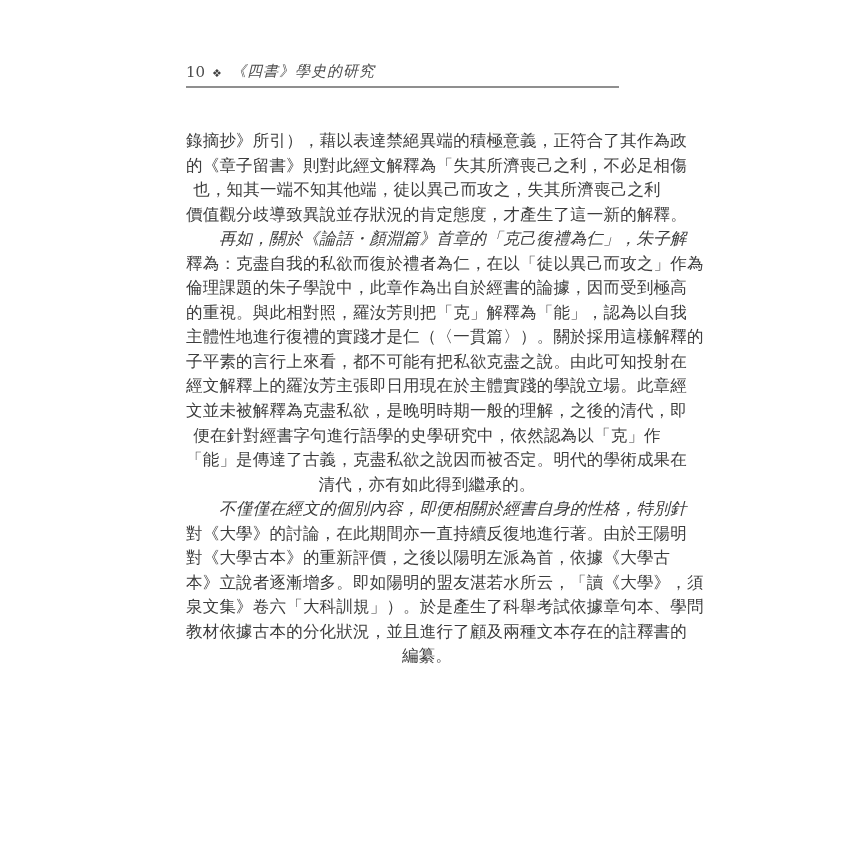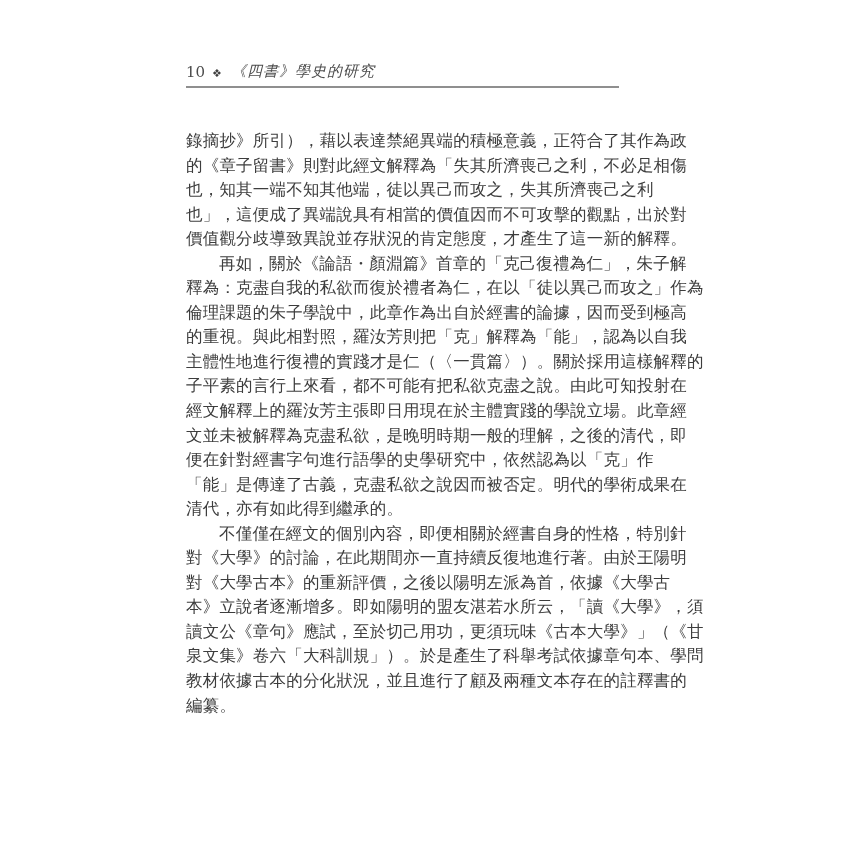--- a/index.html
+++ b/index.html
@@ -43,63 +43,63 @@
     height: 2px;
     background: #8f8f8f;
     margin-top: 5px;
   }
   .body-text {
     margin-top: 41px;
     font-size: 16.5px;
     line-height: 24.55px;
     color: #3d3d3d;
     letter-spacing: 0.2px;
+    text-align: center;
   }
   .body-text .line {
     white-space: nowrap;
     height: 24.55px;
     overflow: visible;
   }
   .body-text .line.indent {
     padding-left: 33px;
+    font-style: italic;
   }
 </style>
 </head>
 <body>
 
 <div class="page">
 
   <div class="header-row">
     <span class="page-num">10</span>
     <span class="ornament">❖</span>
     <span class="running-title">《四書》學史的研究</span>
   </div>
 
   <div class="header-rule"></div>
 
   <div class="body-text">
       <div class="line">錄摘抄》所引），藉以表達禁絕異端的積極意義，正符合了其作為政</div>
       <div class="line">的《章子留書》則對此經文解釋為「失其所濟喪己之利，不必足相傷</div>
       <div class="line">也，知其一端不知其他端，徒以異己而攻之，失其所濟喪己之利</div>
-      <div class="line">也」，這便成了異端說具有相當的價值因而不可攻擊的觀點，出於對</div>
       <div class="line">價值觀分歧導致異說並存狀況的肯定態度，才產生了這一新的解釋。</div>
       <div class="line indent">再如，關於《論語・顏淵篇》首章的「克己復禮為仁」，朱子解</div>
       <div class="line">釋為：克盡自我的私欲而復於禮者為仁，在以「徒以異己而攻之」作為</div>
       <div class="line">倫理課題的朱子學說中，此章作為出自於經書的論據，因而受到極高</div>
       <div class="line">的重視。與此相對照，羅汝芳則把「克」解釋為「能」，認為以自我</div>
       <div class="line">主體性地進行復禮的實踐才是仁（〈一貫篇〉）。關於採用這樣解釋的</div>
       <div class="line">子平素的言行上來看，都不可能有把私欲克盡之說。由此可知投射在</div>
       <div class="line">經文解釋上的羅汝芳主張即日用現在於主體實踐的學說立場。此章經</div>
       <div class="line">文並未被解釋為克盡私欲，是晚明時期一般的理解，之後的清代，即</div>
       <div class="line">便在針對經書字句進行語學的史學研究中，依然認為以「克」作</div>
       <div class="line">「能」是傳達了古義，克盡私欲之說因而被否定。明代的學術成果在</div>
       <div class="line">清代，亦有如此得到繼承的。</div>
       <div class="line indent">不僅僅在經文的個別內容，即便相關於經書自身的性格，特別針</div>
       <div class="line">對《大學》的討論，在此期間亦一直持續反復地進行著。由於王陽明</div>
       <div class="line">對《大學古本》的重新評價，之後以陽明左派為首，依據《大學古</div>
       <div class="line">本》立說者逐漸增多。即如陽明的盟友湛若水所云，「讀《大學》，須</div>
-      <div class="line">讀文公《章句》應試，至於切己用功，更須玩味《古本大學》」（《甘</div>
       <div class="line">泉文集》卷六「大科訓規」）。於是產生了科舉考試依據章句本、學問</div>
       <div class="line">教材依據古本的分化狀況，並且進行了顧及兩種文本存在的註釋書的</div>
       <div class="line">編纂。</div>
     </div>
 
 </div>
 
 </body></html>

